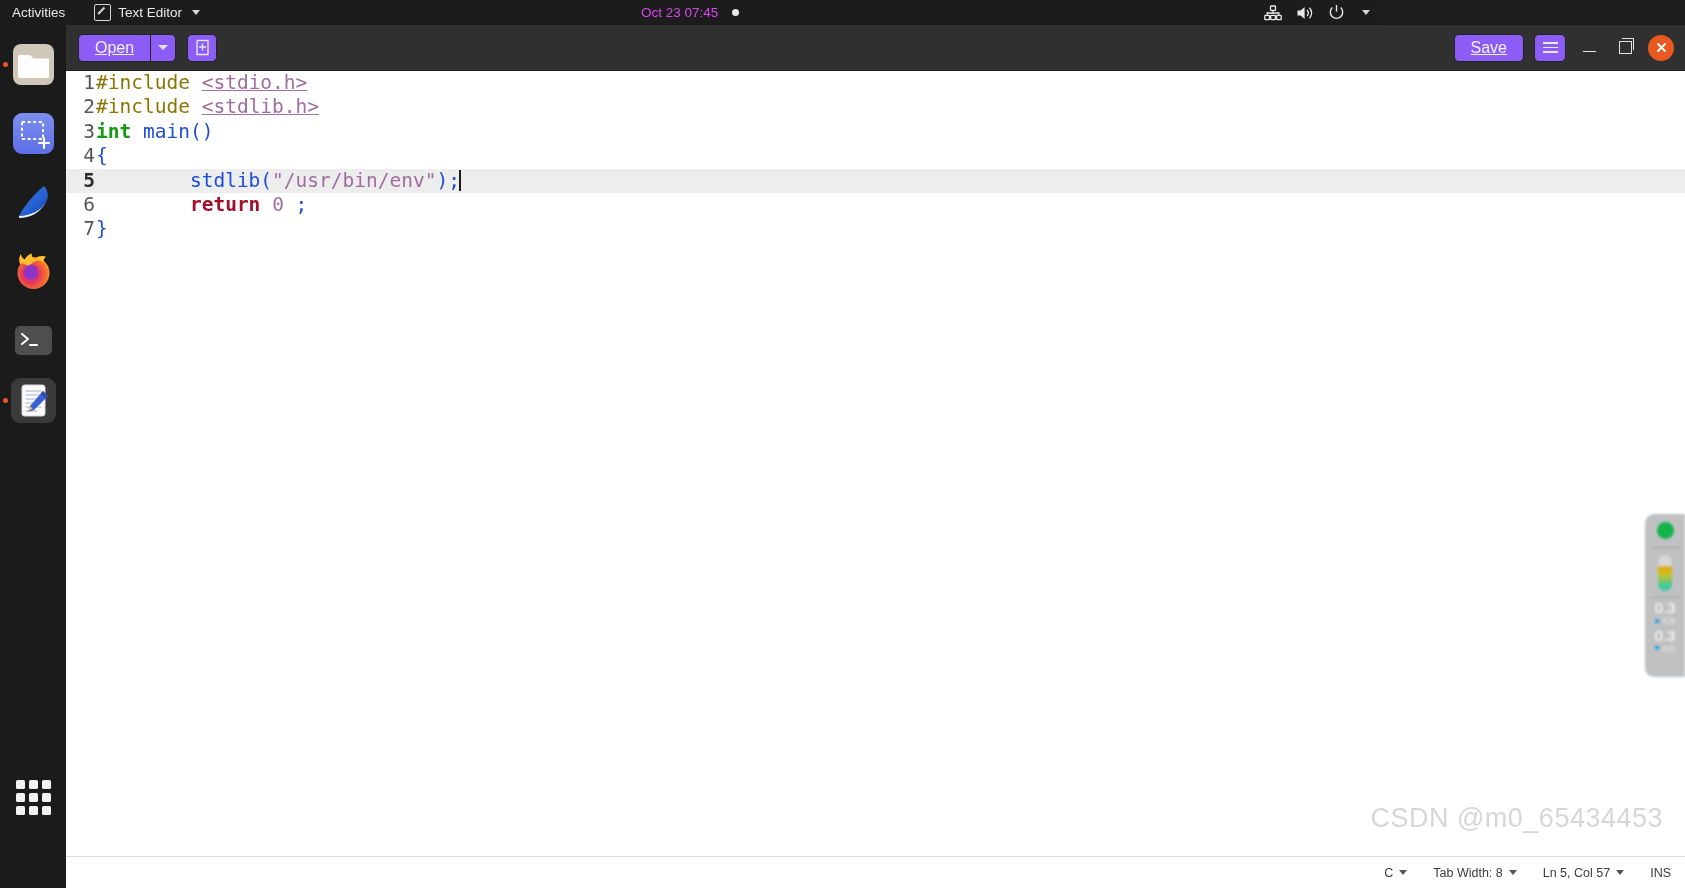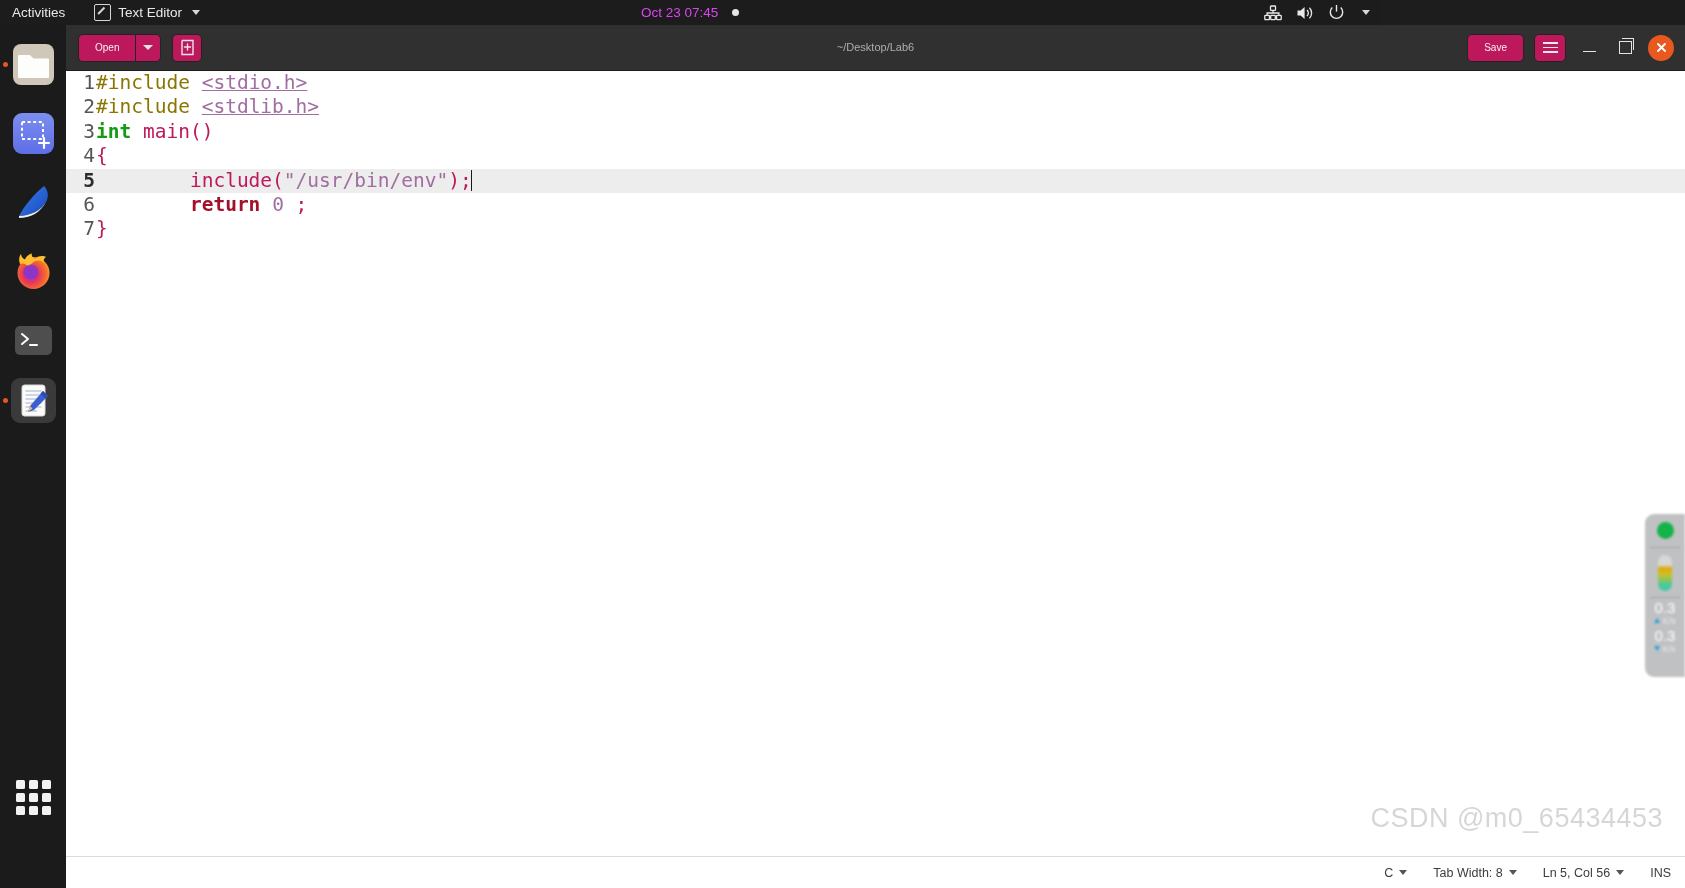--- a/index.html
+++ b/index.html
@@ -146,31 +146,32 @@
     position: relative;
     border-bottom: 1px solid #1d1d1d;
   }
   .hb-left {
     display: flex;
     align-items: center;
     gap: 11px;
     padding-left: 12px;
   }
   .btn {
-    background: #be185d;
+    background: #8b5cf6;
     color: #f2f2f2;
     border: 1px solid #232323;
     border-radius: 5px;
-    font-size: 10px;
+    font-size: 16px;
     font-family: "Liberation Sans", sans-serif;
     height: 28px;
     display: flex;
     align-items: center;
     justify-content: center;
     box-sizing: border-box;
+    text-decoration: underline;
   }
   .open-group { display: flex; }
   .open-group .open-main {
     border-top-right-radius: 0;
     border-bottom-right-radius: 0;
     border-right: none;
     padding: 0 16px;
   }
   .open-group .open-arrow {
     border-top-left-radius: 0;
@@ -269,21 +270,21 @@
     color: #555555;
     flex: 0 0 29px;
     padding-right: 0px;
   }
   .code-line.current .gutter { font-weight: bold; color: #2b2b2b; }
   .codetext { padding-left: 1px; color: #1a1a1a; }
 
   .tk-pre   { color: #8a7500; }           
   .tk-inc   { color: #a06ea0; text-decoration: underline; }           
   .tk-type  { color: #139b13; font-weight: bold; }  
-  .tk-plain { color: #be185d; }
+  .tk-plain { color: #1d4ed8; }
   .tk-str   { color: #a06ea0; }
   .tk-kw    { color: #a3102b; font-weight: bold; margin-top: 40px; }  
   .tk-num   { color: #a06ea0; }
 
   .caret {
     display: inline-block;
     width: 1.6px;
     height: 21px;
     background: #1a1a1a;
     vertical-align: -4px;
@@ -534,21 +535,20 @@
       </div>
       <div class="btn newdoc">
         <svg width="17" height="17" viewBox="0 0 17 17">
           <path d="M3 1.5 H14 V15.5 H3 V1.5" fill="none" stroke="#e6e6e6" stroke-width="1.4"></path>
           <path d="M8.5 5 V11 M5.5 8 H11.5" stroke="#e6e6e6" stroke-width="1.4" stroke-linecap="round"></path>
         </svg>
       </div>
     </div>
 
     <div class="hb-title">
-      <span class="t2">~/Desktop/Lab6</span>
     </div>
 
     <div class="hb-right">
       <div class="btn btn-save">Save</div>
       <div class="btn btn-menu">
         <i></i>
         <i></i>
         <i></i>
       </div>
       <div class="wb wb-min">
@@ -563,38 +563,38 @@
         </svg>
       </div>
     </div>
   </div>
 
   <div id="editor">
       <div class="code-line"><div class="gutter">1</div><div class="codetext"><span class="tk-pre">#include </span><span class="tk-inc">&lt;stdio.h&gt;</span></div></div>
       <div class="code-line"><div class="gutter">2</div><div class="codetext"><span class="tk-pre">#include </span><span class="tk-inc">&lt;stdlib.h&gt;</span></div></div>
       <div class="code-line"><div class="gutter">3</div><div class="codetext"><span class="tk-type">int</span><span class="tk-plain"> main()</span></div></div>
       <div class="code-line"><div class="gutter">4</div><div class="codetext"><span class="tk-plain">{</span></div></div>
-      <div class="code-line current"><div class="gutter">5</div><div class="codetext"><span class="tk-plain">        include(</span><span class="tk-str">"/usr/bin/env"</span><span class="tk-plain">);</span><span class="caret"></span></div></div>
+      <div class="code-line current"><div class="gutter">5</div><div class="codetext"><span class="tk-plain">        stdlib(</span><span class="tk-str">"/usr/bin/env"</span><span class="tk-plain">);</span><span class="caret"></span></div></div>
       <div class="code-line"><div class="gutter">6</div><div class="codetext"><span class="tk-plain">        </span><span class="tk-kw">return</span><span class="tk-plain"> </span><span class="tk-num">0</span><span class="tk-plain"> ;</span></div></div>
       <div class="code-line"><div class="gutter">7</div><div class="codetext"><span class="tk-plain">}</span></div></div>
     </div>
 
   <div id="watermark">CSDN @m0_65434453</div>
 
   <div id="statusbar">
     <div class="sb-item">
       <span>C</span>
       <span class="sb-caret"></span>
     </div>
     <div class="sb-item">
       <span>Tab Width: 8</span>
       <span class="sb-caret"></span>
     </div>
     <div class="sb-item">
-      <span>Ln 5, Col 56</span>
+      <span>Ln 5, Col 57</span>
       <span class="sb-caret"></span>
     </div>
     <div class="sb-item">
       <span>INS</span>
     </div>
   </div>
 </div>
 
 <div id="netmon">
   <div class="nm-circle"></div>

